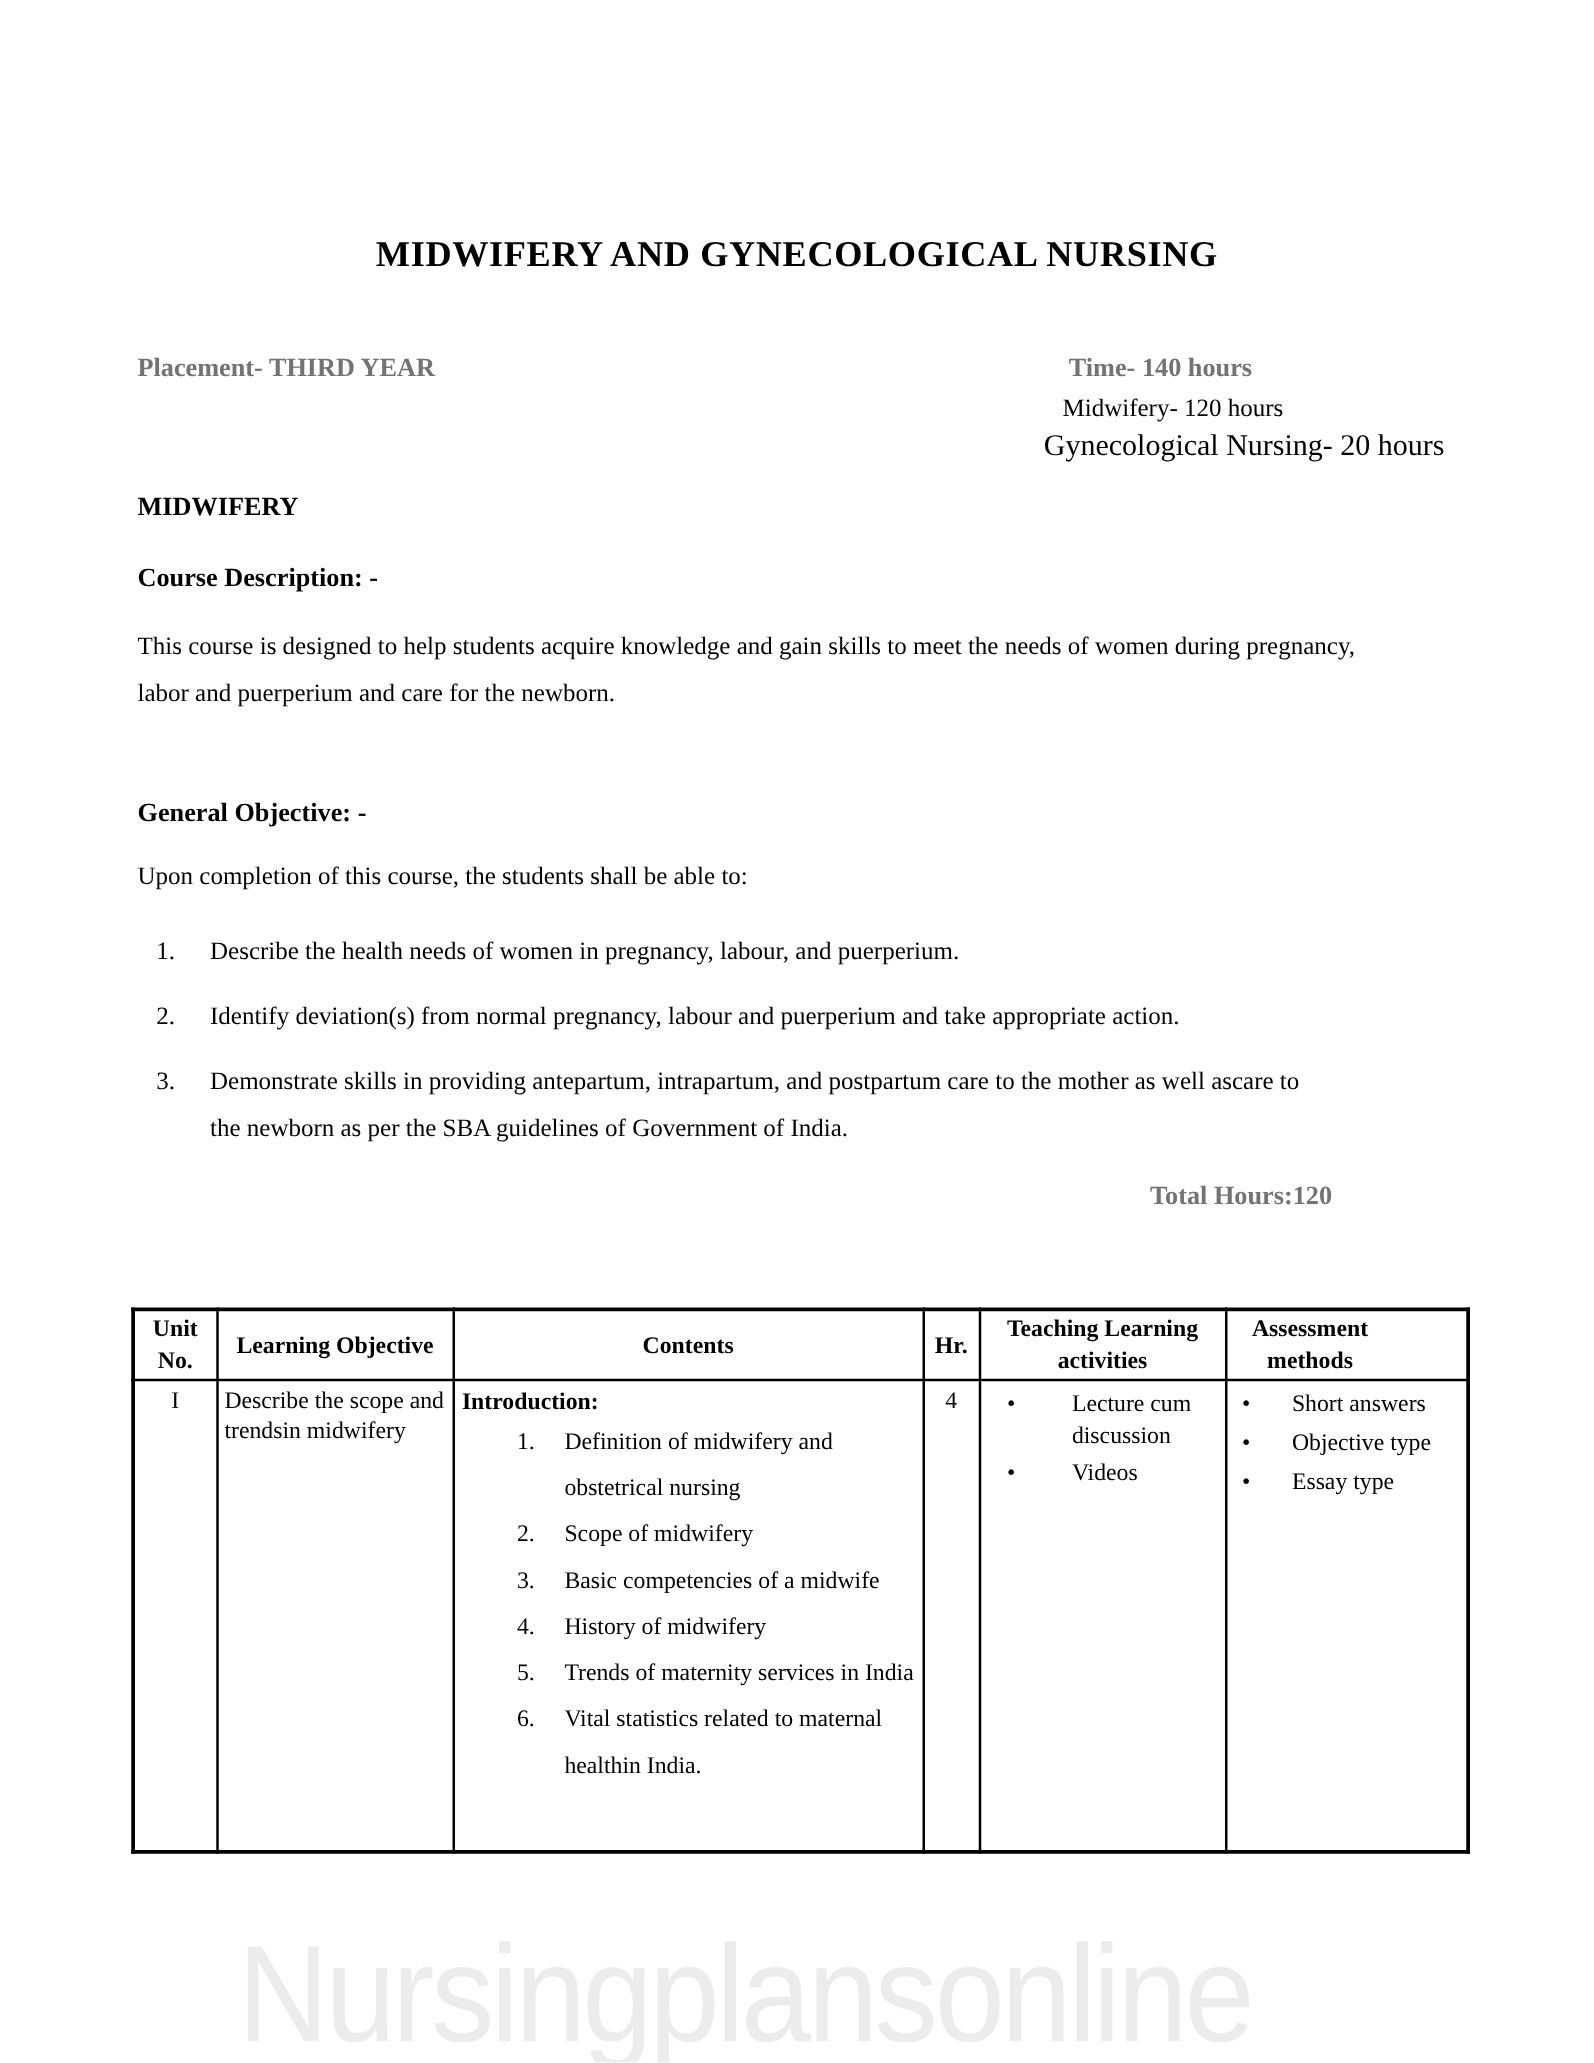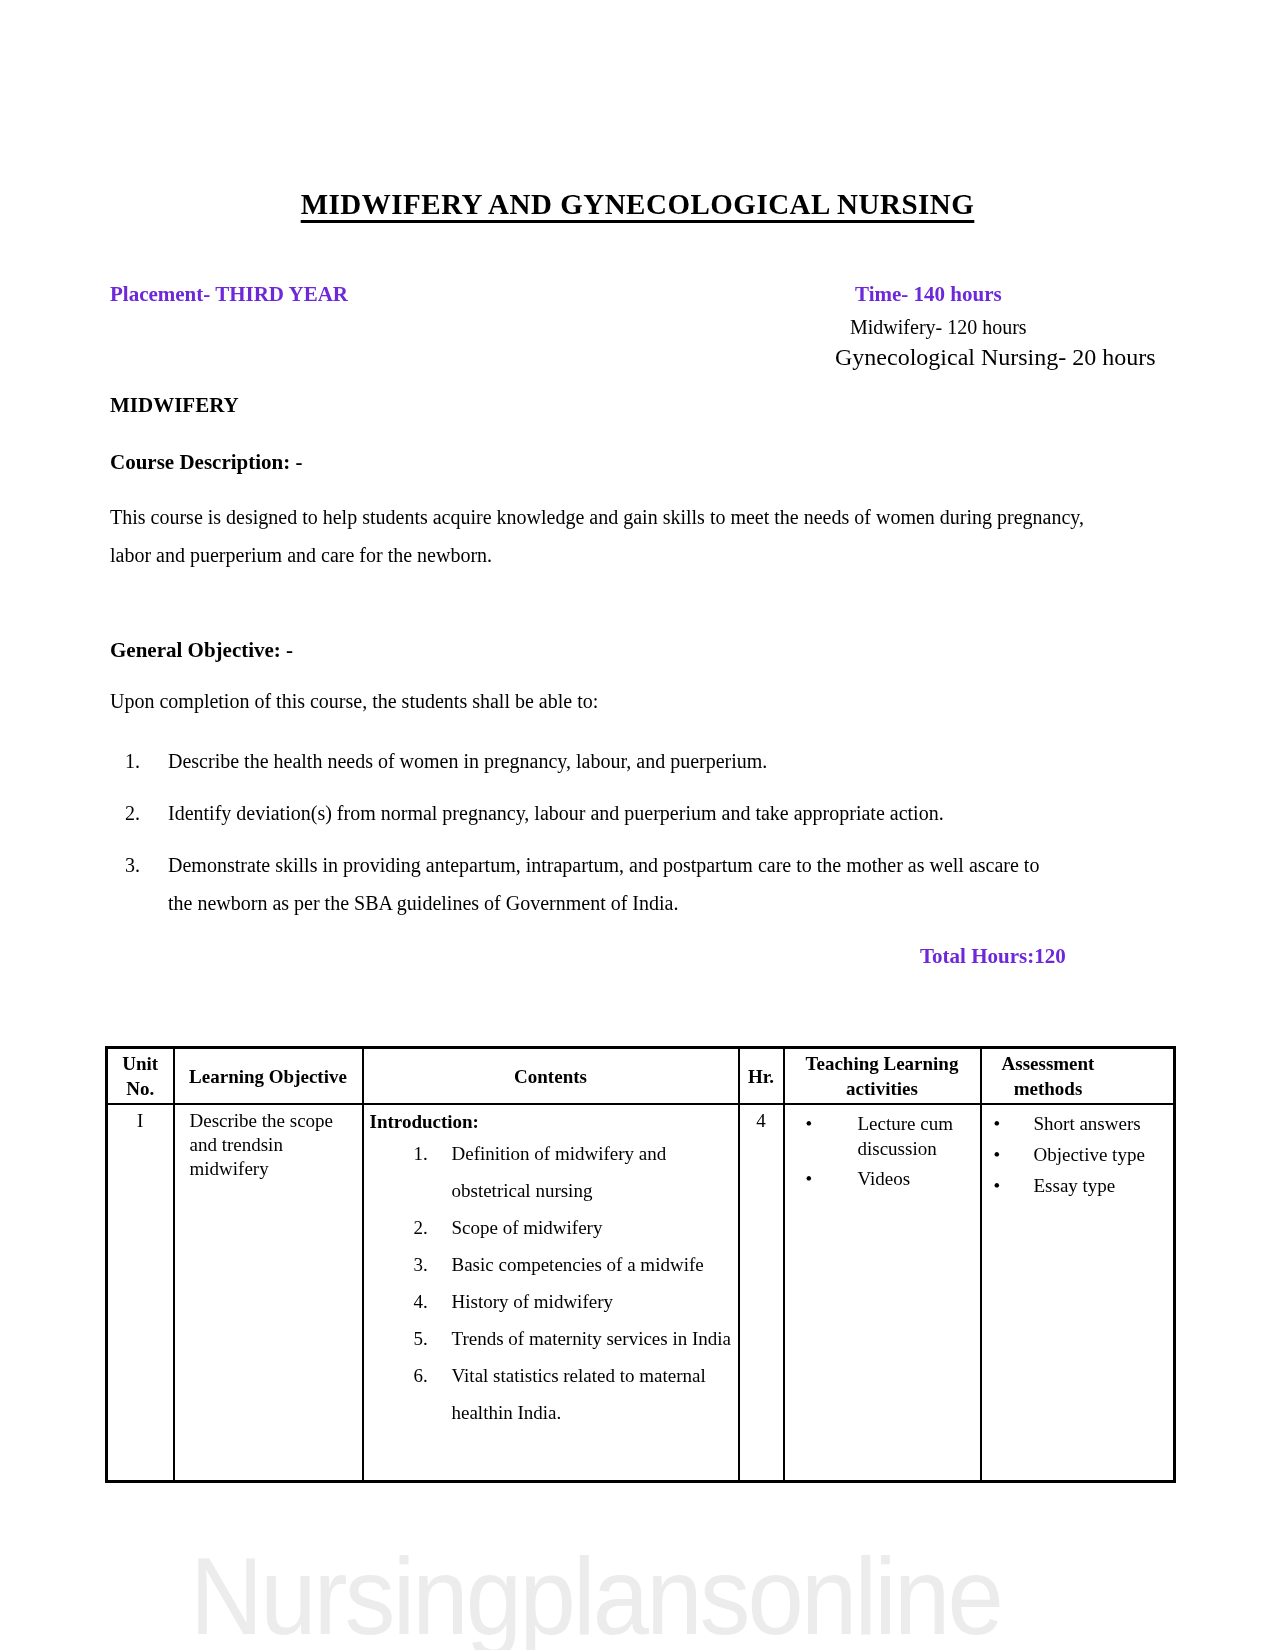--- a/index.html
+++ b/index.html
@@ -4,22 +4,22 @@
 <style>
   html,body{margin:0;padding:0;background:#fff;}
   .page{
     position:relative;width:1275px;height:1650px;background:#ffffff;
     font-family:"Liberation Serif", serif;color:#000;overflow:hidden;
   }
   .doc-title{
     position:absolute;top:188px;left:0;width:1275px;text-align:center;
     font-size:29px;font-weight:bold;letter-spacing:.5px;
   }
-  .doc-title span{text-decoration:underline;text-decoration-thickness:2.5px;text-underline-offset:6px;}
-  .accent{color:#6d28d9;}
+  .doc-title span{text-decoration-thickness:2.5px;text-underline-offset:6px;}
+  .accent{color:#737373;}
   .h-bold{font-weight:bold;font-size:21px;}
   .placement{position:absolute;top:282px;left:110px;}
   .time-label{position:absolute;top:282px;left:855px;}
   .time-detail-1{position:absolute;top:316px;left:850px;font-size:20px;}
   .time-detail-2{position:absolute;top:344px;left:835px;font-size:24px;}
   .sec-midwifery{position:absolute;top:393px;left:110px;}
   .sec-course-desc{position:absolute;top:450px;left:110px;}
   .course-desc-text{position:absolute;top:498px;left:110px;width:1000px;font-size:20px;line-height:38px;}
   .sec-general-obj{position:absolute;top:638px;left:110px;}
   .general-obj-intro{position:absolute;top:690px;left:110px;font-size:20px;}
@@ -35,21 +35,21 @@
   }
   table.syllabus,table.syllabus th,table.syllabus td{border:2px solid #000;}
   table.syllabus{border:3px solid #000;}
   th{font-weight:bold;padding:2px 4px;line-height:25px;vertical-align:middle;}
   th.left{text-align:center;}
   td{vertical-align:top;padding:4px 4px;}
   .hdr-row{height:54px;padding-left:20px;}
   .body-row{height:377px;}
   .cell-unit{text-align:center;line-height:24px;}
   .cell-hr{text-align:center;line-height:24px;}
-  .cell-obj{line-height:24px;padding-left:15px;padding-right:3px;}
+  .cell-obj{line-height:24px;padding-left:5px;padding-right:3px;}
   .cell-contents{padding-left:6px;padding-right:4px;}
   .contents-title{font-weight:bold;line-height:26px;}
   .c-item{display:flex;line-height:37px;}
   .c-num{flex:0 0 38px;margin-left:44px;}
   .c-txt{width:282px;}
   .bullet-list{padding:0;margin:2px 0 0 0;list-style:none;}
   .b-item{display:flex;line-height:25px;margin-bottom:5px;}
   .b-item .bullet{flex:0 0 35px;text-align:left;}
   .cell-teach .b-item .bullet{padding-left:17px;flex:0 0 52px;}
   .cell-assess .b-item{line-height:26px;}

